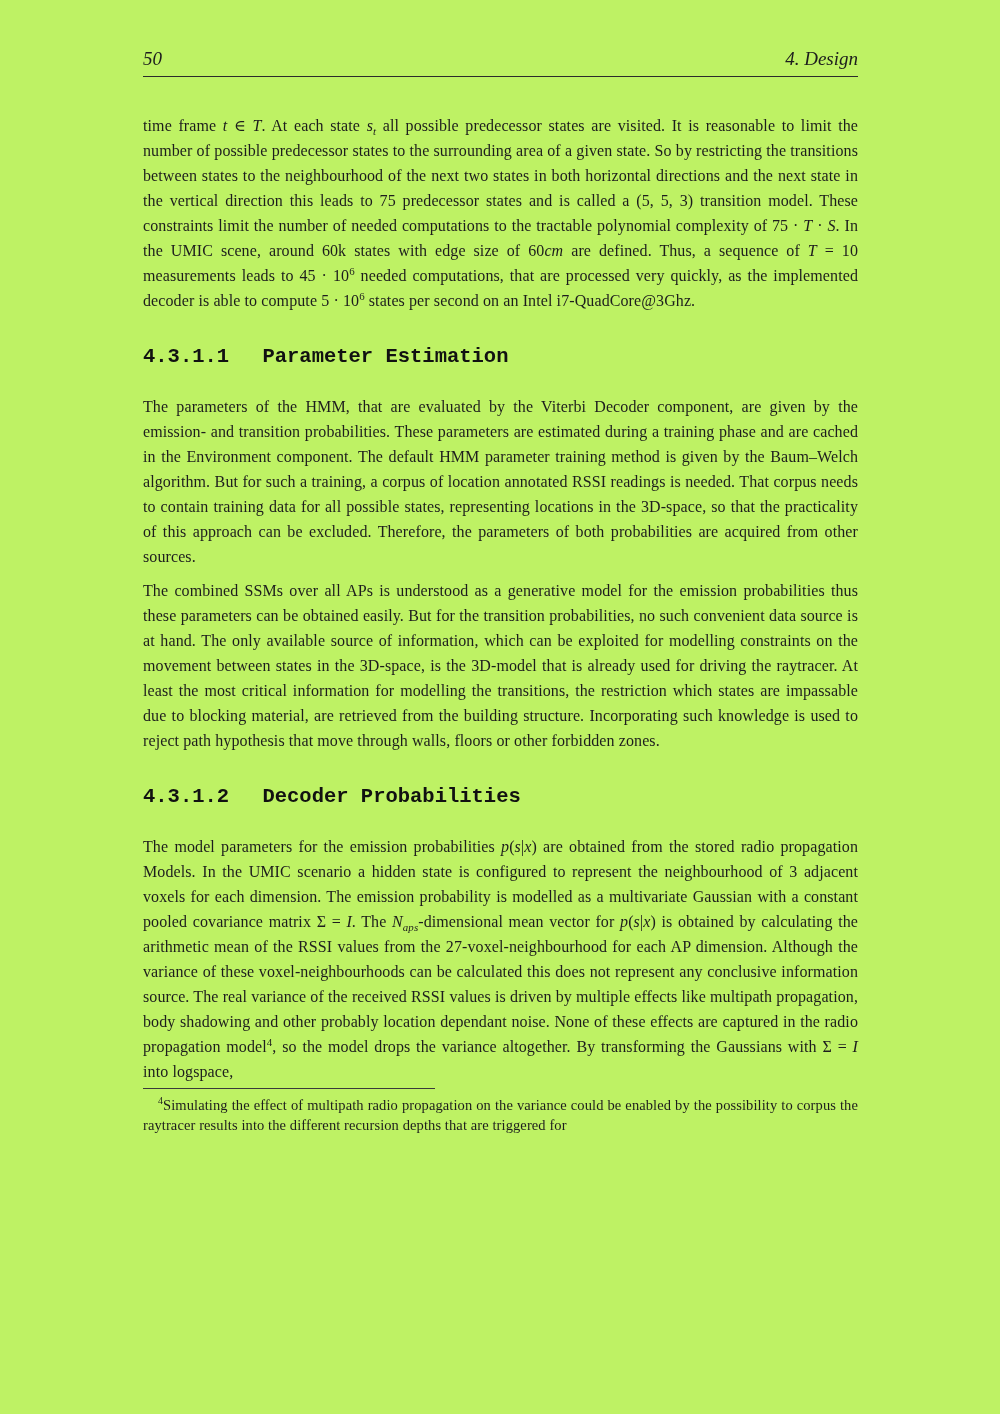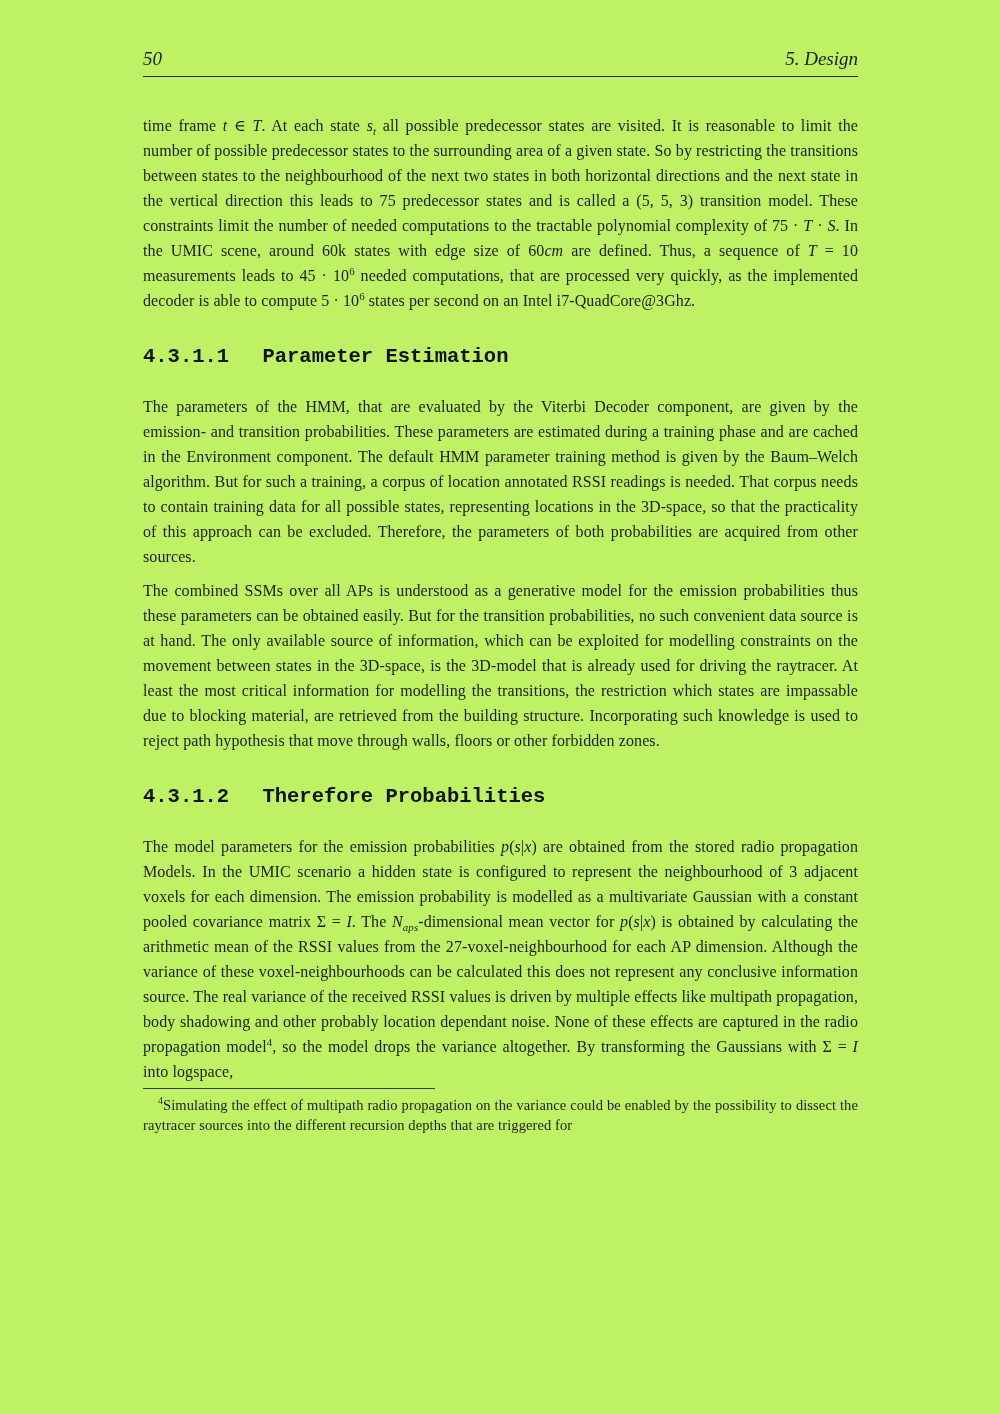--- a/index.html
+++ b/index.html
@@ -66,39 +66,39 @@
   }
 </style>
 </head>
 <body>
 
 <div class="page">
   <div class="content">
 
     <header class="page-header">
       <span>50</span>
-      <span>5. Design</span>
+      <span>4. Design</span>
     </header>
 
     <p class="para para-intro">time frame <i>t</i> ∈ <i>T</i>. At each state <i>s</i><sub class="msub">t</sub> all possible predecessor states are visited. It is reasonable to limit the number of possible predecessor states to the surrounding area of a given state. So by restricting the transitions between states to the neighbourhood of the next two states in both horizontal directions and the next state in the vertical direction this leads to 75 predecessor states and is called a (5, 5, 3) transition model. These constraints limit the number of needed computations to the tractable polynomial complexity of 75 · <i>T</i> · <i>S</i>. In the UMIC scene, around 60k states with edge size of 60<i>cm</i> are defined. Thus, a sequence of <i>T</i> = 10 measurements leads to 45 · 10<sup>6</sup> needed computations, that are processed very quickly, as the implemented decoder is able to compute 5 · 10<sup>6</sup> states per second on an Intel i7-QuadCore@3Ghz.</p>
 
     <h3 class="subsect">
       <span class="secnum">4.3.1.1</span>
       <span class="sectitle">Parameter Estimation</span>
     </h3>
 
     <p class="para">The parameters of the HMM, that are evaluated by the Viterbi Decoder component, are given by the emission- and transition probabilities. These parameters are estimated during a training phase and are cached in the Environment component. The default HMM parameter training method is given by the Baum–Welch algorithm. But for such a training, a corpus of location annotated RSSI readings is needed. That corpus needs to contain training data for all possible states, representing locations in the 3D-space, so that the practicality of this approach can be excluded. Therefore, the parameters of both probabilities are acquired from other sources.</p>
     <p class="para">The combined SSMs over all APs is understood as a generative model for the emission probabilities thus these parameters can be obtained easily. But for the transition probabilities, no such convenient data source is at hand. The only available source of information, which can be exploited for modelling constraints on the movement between states in the 3D-space, is the 3D-model that is already used for driving the raytracer. At least the most critical information for modelling the transitions, the restriction which states are impassable due to blocking material, are retrieved from the building structure. Incorporating such knowledge is used to reject path hypothesis that move through walls, floors or other forbidden zones.</p>
 
     <h3 class="subsect">
       <span class="secnum">4.3.1.2</span>
-      <span class="sectitle">Therefore Probabilities</span>
+      <span class="sectitle">Decoder Probabilities</span>
     </h3>
 
     <p class="para">The model parameters for the emission probabilities <i>p</i>(<i>s</i>|<i>x</i>) are obtained from the stored radio propagation Models. In the UMIC scenario a hidden state is configured to represent the neighbourhood of 3 adjacent voxels for each dimension. The emission probability is modelled as a multivariate Gaussian with a constant pooled covariance matrix Σ = <i>I</i>. The <i>N</i><sub class="msub">aps</sub>-dimensional mean vector for <i>p</i>(<i>s</i>|<i>x</i>) is obtained by calculating the arithmetic mean of the RSSI values from the 27-voxel-neighbourhood for each AP dimension. Although the variance of these voxel-neighbourhoods can be calculated this does not represent any conclusive information source. The real variance of the received RSSI values is driven by multiple effects like multipath propagation, body shadowing and other probably location dependant noise. None of these effects are captured in the radio propagation model<sup>4</sup>, so the model drops the variance altogether. By transforming the Gaussians with Σ = <i>I</i> into logspace,</p>
 
     <div class="footnote">
       <div class="footnote-rule"></div>
-      <p class="fn-text"><sup>4</sup><span>Simulating the effect of multipath radio propagation on the variance could be enabled by the possibility to dissect the raytracer sources into the different recursion depths that are triggered for</span></p>
+      <p class="fn-text"><sup>4</sup><span>Simulating the effect of multipath radio propagation on the variance could be enabled by the possibility to corpus the raytracer results into the different recursion depths that are triggered for</span></p>
     </div>
 
   </div>
 </div>
 
 </body></html>

